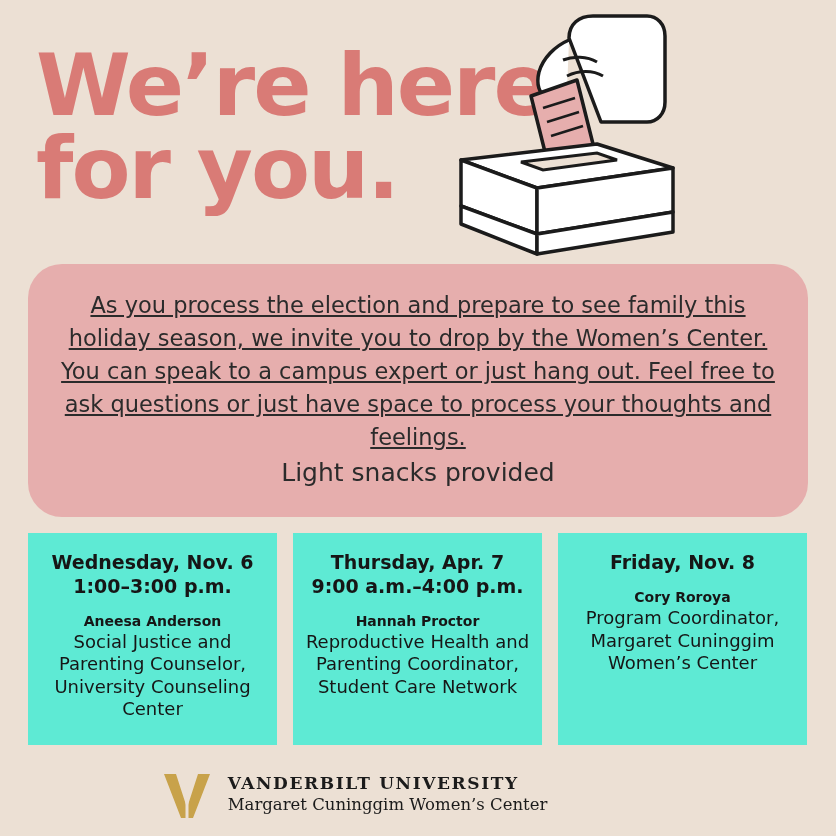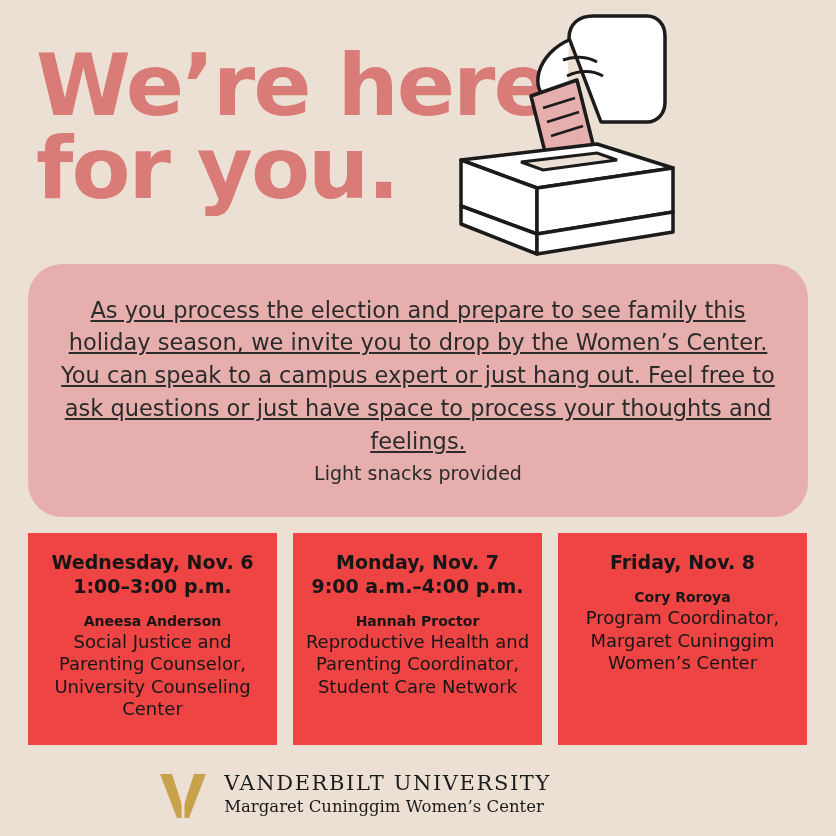--- a/index.html
+++ b/index.html
@@ -68,37 +68,37 @@
     font-family: "DejaVu Sans", sans-serif;
     font-size: 22.5px;
     line-height: 1.46;
     text-align: center;
     font-weight: 400;
     text-decoration: underline;
   }
   .body-text-2 {
     color: #2b2b2b;
     font-family: "DejaVu Sans", sans-serif;
-    font-size: 19px;
+    font-size: 25px;
     line-height: 1.46;
     text-align: center;
     margin-top: 2px;
   }
 
   
   .cards {
     position: absolute;
     left: 28px;
     top: 533px;
     width: 780px;
     display: flex;
     gap: 16px;
   }
   .card {
-    background: #ef4444;
+    background: #5eead4;
     width: 249px;
     min-height: 212px;
     box-sizing: border-box;
     padding: 18px 10px 16px;
     text-align: center;
     color: #161616;
   }
   .card .date {
     font-family: "DejaVu Sans", sans-serif;
     font-weight: bold;
@@ -134,23 +134,23 @@
     width: 54px;
     height: 54px;
     flex: none;
   }
   .footer-text {
     color: #1b1b1b;
     text-align: left;
   }
   .footer-title {
     font-family: "DejaVu Serif", serif;
-    font-size: 21px;
+    font-size: 17px;
     letter-spacing: 1.6px;
-    font-weight: 400;
+    font-weight: 700;
     line-height: 1.1;
   }
   .footer-sub {
     font-family: "DejaVu Serif", serif;
     font-size: 16.5px;
     line-height: 1.25;
     margin-top: 2px;
   }
 </style>
 </head>
@@ -198,21 +198,21 @@
       <div class="date">
         <div>Wednesday, Nov. 6</div>
         <div>1:00–3:00 p.m.</div>
       </div>
       <div class="name">Aneesa Anderson</div>
       <div class="role">Social Justice and Parenting Counselor, University Counseling Center</div>
     </div>
 
     <div class="card">
       <div class="date">
-        <div>Monday, Nov. 7</div>
+        <div>Thursday, Apr. 7</div>
         <div>9:00 a.m.–4:00 p.m.</div>
       </div>
       <div class="name">Hannah Proctor</div>
       <div class="role">Reproductive Health and Parenting Coordinator, Student Care Network</div>
     </div>
 
     <div class="card">
       <div class="date">
         <div>Friday, Nov. 8</div>
       </div>

